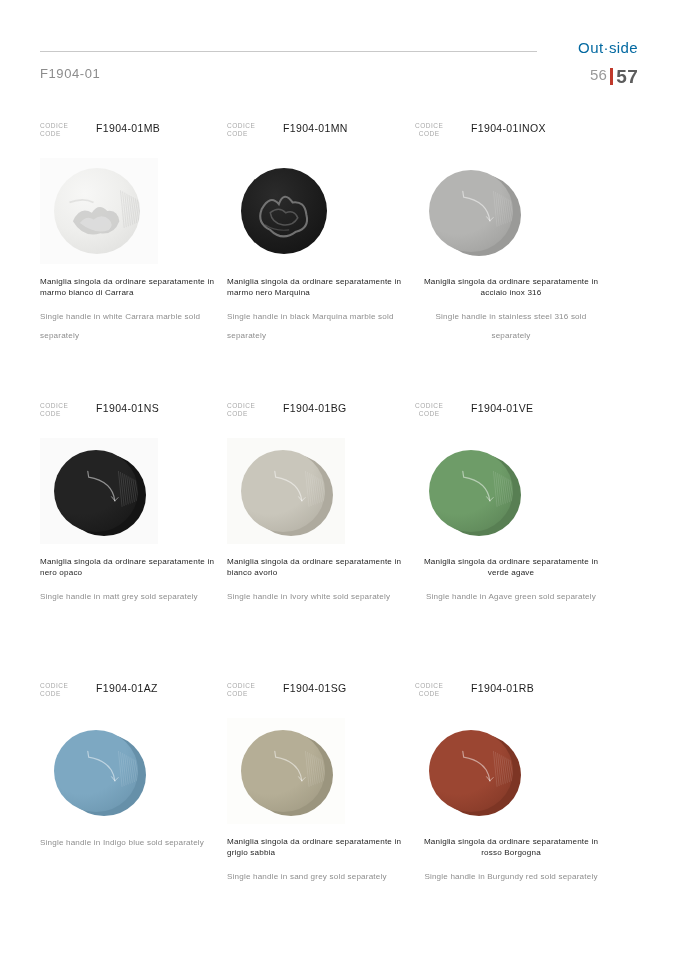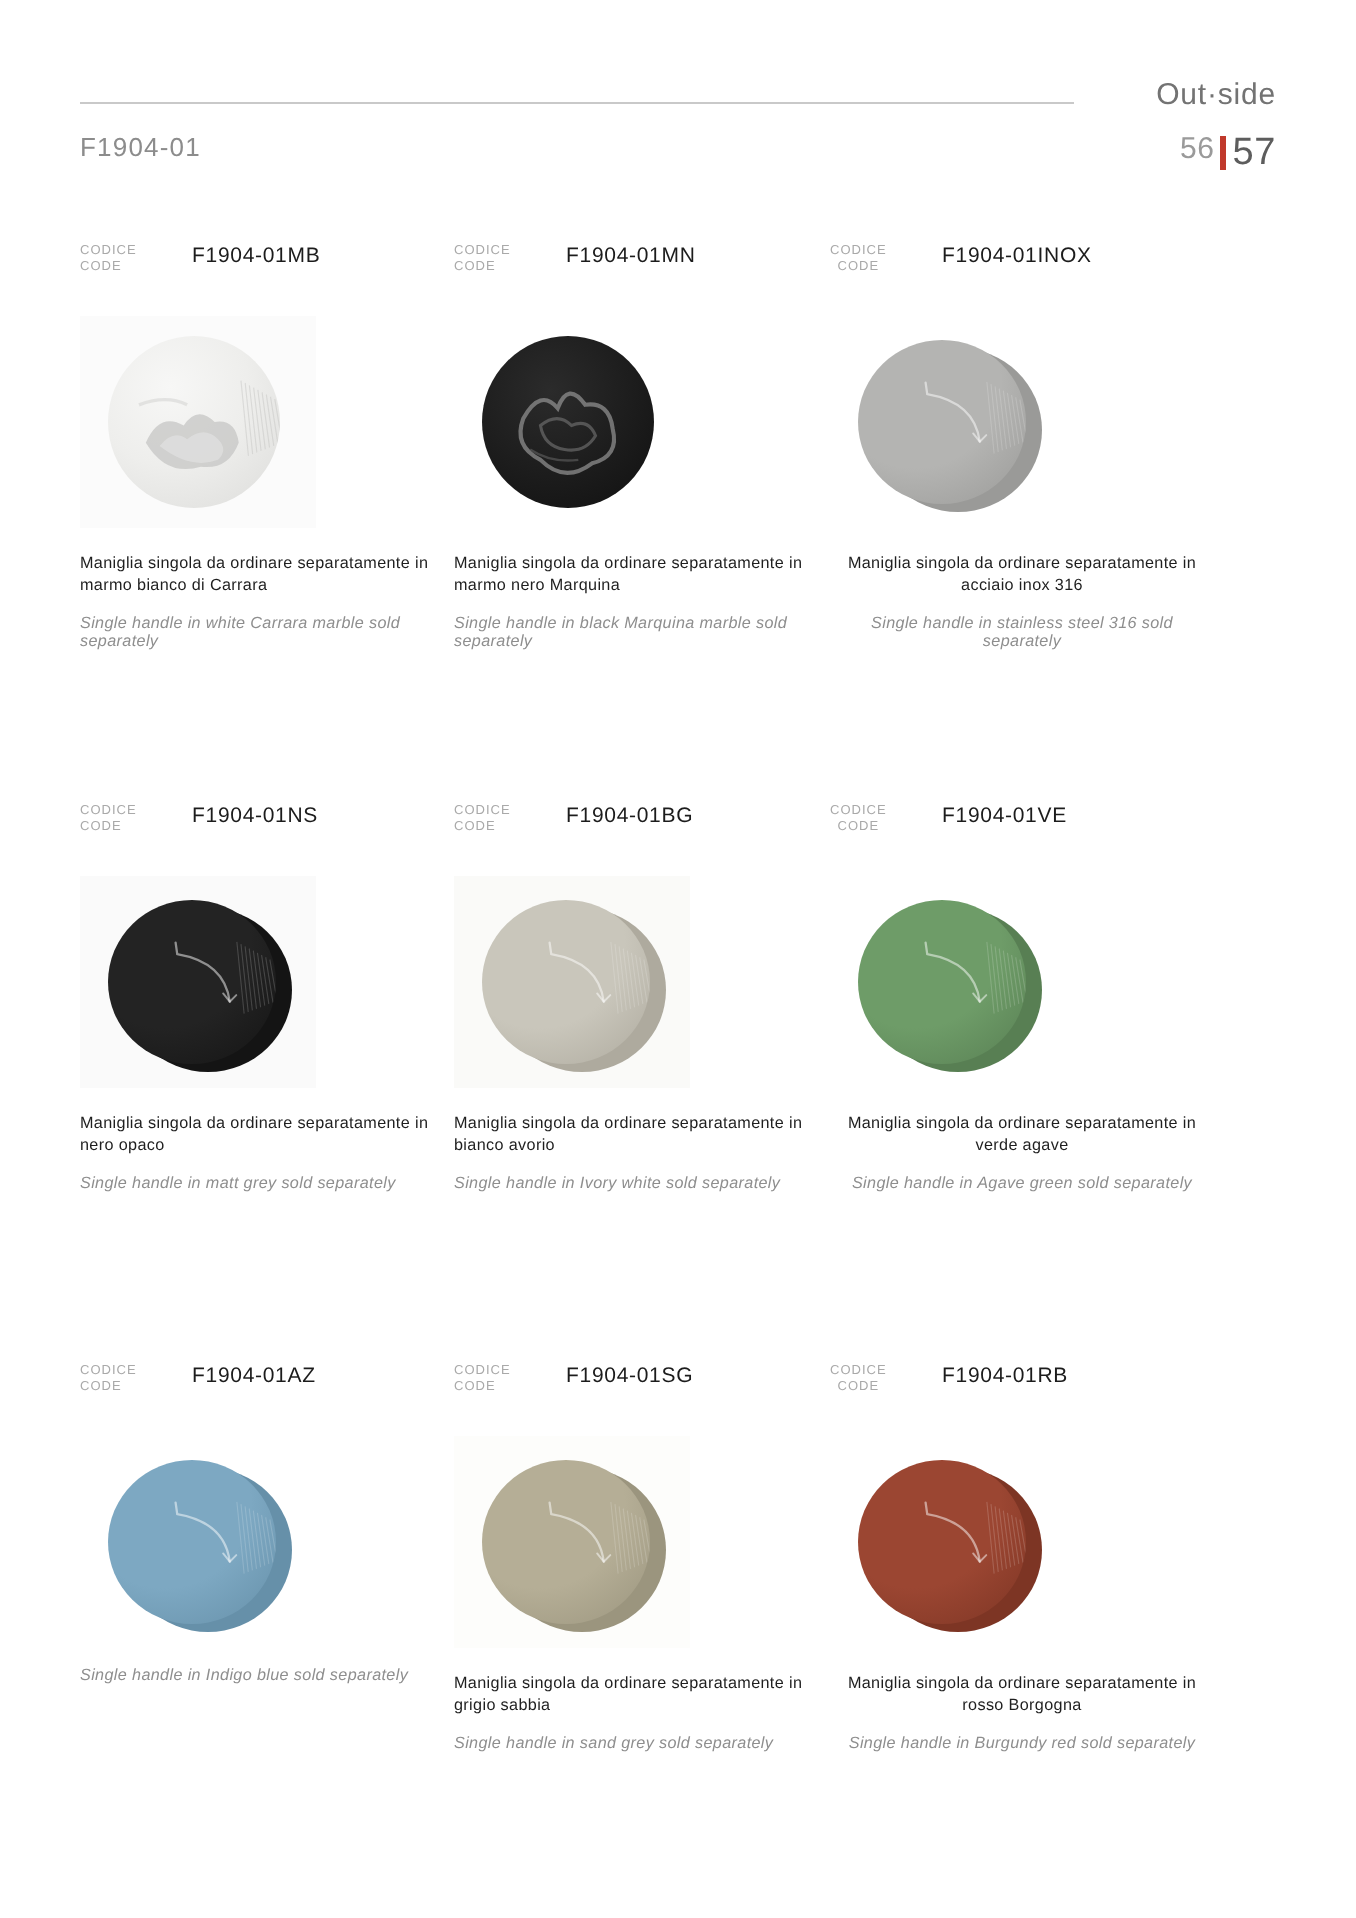--- a/index.html
+++ b/index.html
@@ -13,33 +13,33 @@
   .page{position:relative;width:678px;height:959px;}
 
   
   .header{position:absolute;left:0;top:0;width:678px;height:120px;}
   .rule{
     position:absolute;left:40px;top:51px;width:497px;height:1px;
     background:#c9c9c9;
   }
   .brand{
     position:absolute;right:40px;top:39px;
-    font-size:15px;letter-spacing:.4px;color:#737373;
+    font-size:15px;letter-spacing:.4px;color:#0369a1;
     font-weight:400;white-space:nowrap;
   }
   .pageno{
     position:absolute;right:40px;top:66px;
     display:flex;align-items:flex-start;white-space:nowrap;
   }
   .pageno .n-left{font-size:15px;color:#9a9a9a;letter-spacing:.3px;}
   .pageno .bar{
     display:inline-block;width:3px;height:17px;background:#c0392b;
     margin:0 3px;position:relative;top:2px;
   }
-  .pageno .n-right{font-size:19px;color:#5d5d5d;letter-spacing:.3px;}
+  .pageno .n-right{font-size:19px;color:#5d5d5d;letter-spacing:.3px;font-weight:bold;}
   .doc-title{
     position:absolute;left:40px;top:66px;
     font-size:13px;color:#8c8c8c;letter-spacing:.6px;font-weight:400;
   }
 
   
   .grid{position:absolute;left:0;top:122px;width:678px;}
   .row{position:relative;height:280px;}
   .cell{
     position:absolute;top:0;width:190px;
@@ -89,24 +89,23 @@
 
   
   .desc-it{
     margin-top:12px;
     font-size:8.1px;line-height:11.2px;color:#1f1f1f;
     letter-spacing:.18px;
     width:192px;
   }
   .desc-en{
     margin-top:9px;
-    font-size:8.1px;line-height:9px;color:#8e8e8e;
+    font-size:8.1px;line-height:19px;color:#8e8e8e;
     letter-spacing:.18px;
     width:192px;
-    font-style:italic;
   }
 </style>
 </head>
 <body>
 
 <div class="page">
 
   <div class="header">
     <div class="rule"></div>
     <div class="brand">Out·side</div>

